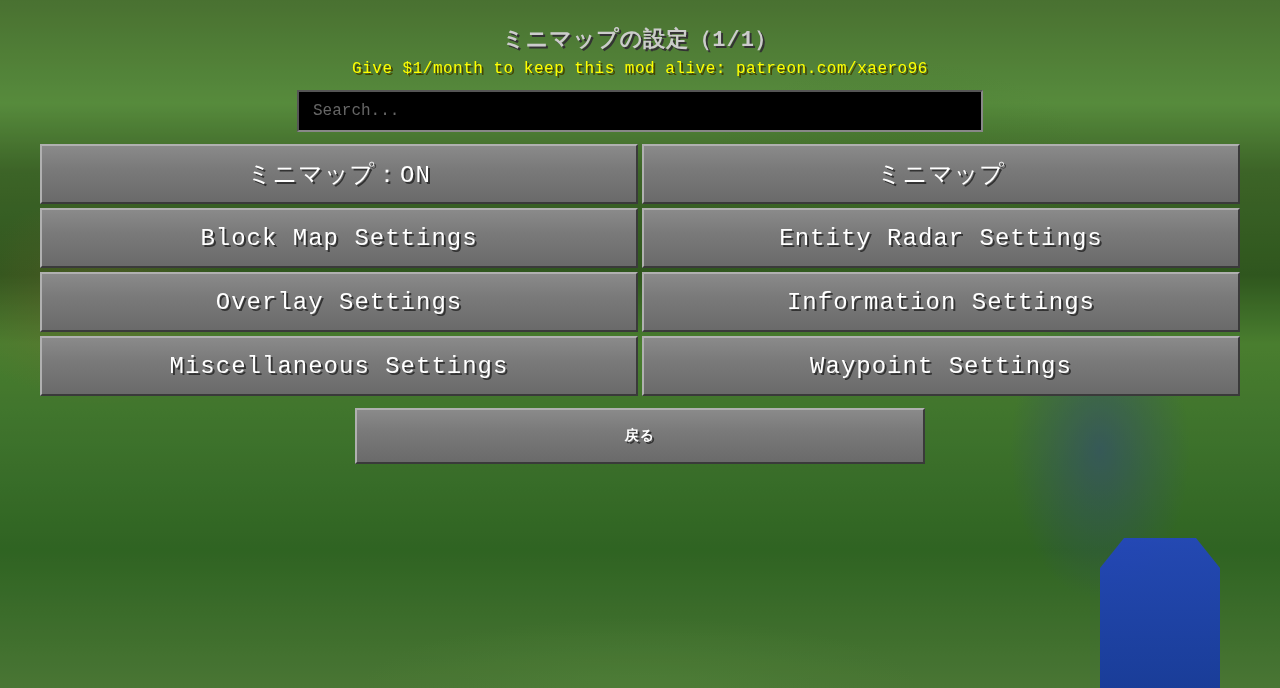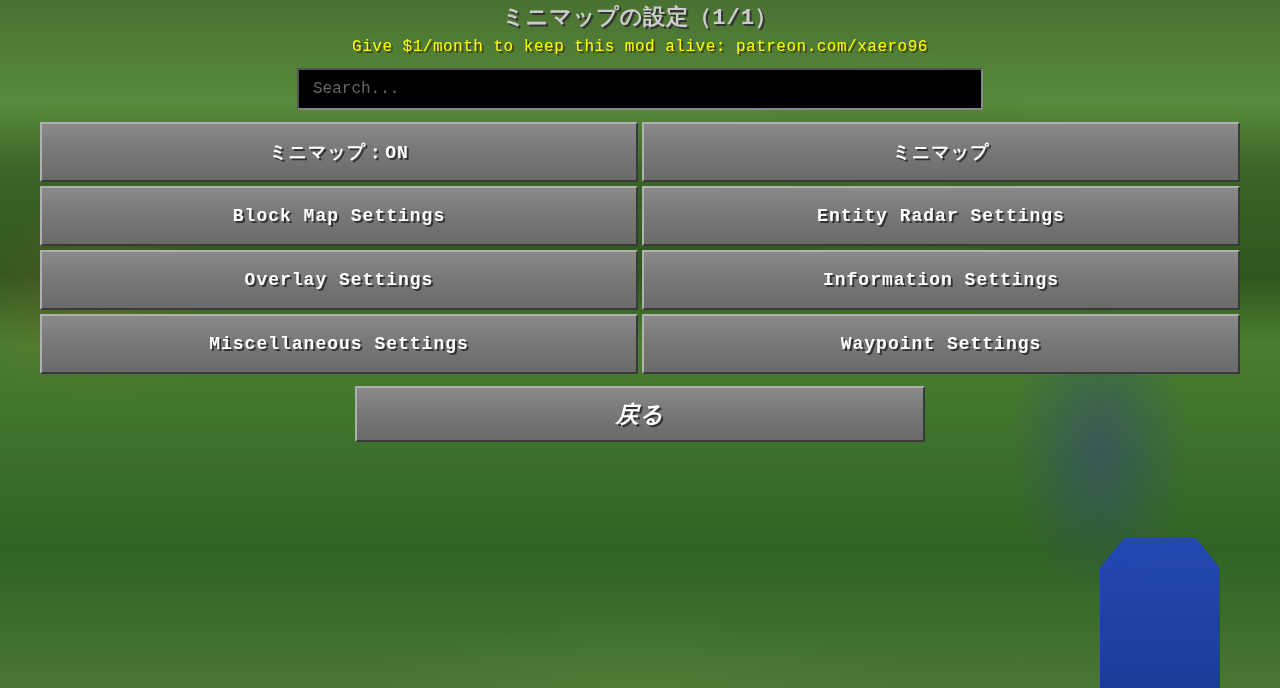--- a/index.html
+++ b/index.html
@@ -54,21 +54,21 @@
         radial-gradient(ellipse 150px 250px at 1100px 450px, rgba(60,80,160,0.5) 0%, transparent 60%),
         radial-gradient(ellipse 400px 100px at 640px 688px, rgba(100,160,70,0.5) 0%, transparent 70%);
     }
 
     .container {
       position: relative;
       z-index: 2;
       display: flex;
       flex-direction: column;
       align-items: center;
-      padding-top: 2px;
+      padding-top: 24px;
       height: 100%;
     }
 
     .title {
       font-size: 22px;
       color: #cccccc;
       text-shadow: 2px 2px 0 #333333;
       margin-bottom: 6px;
       font-family: 'Courier New', monospace;
       font-weight: bold;
@@ -122,23 +122,23 @@
       justify-content: center;
       padding: 10px 20px;
       min-height: 60px;
       background: linear-gradient(to bottom, #8a8a8a 0%, #7a7a7a 40%, #6a6a6a 100%);
       border: none;
       border-top: 2px solid #b0b0b0;
       border-left: 2px solid #b0b0b0;
       border-right: 2px solid #3a3a3a;
       border-bottom: 2px solid #3a3a3a;
       color: #ffffff;
-      font-size: 18px;
-      font-family: 'Courier New', monospace;
-      font-weight: bold;
+      font-size: 24px;
+      font-family: 'Courier New', monospace;
+      font-weight: normal;
       text-shadow: 2px 2px 0 #333333;
       cursor: pointer;
       letter-spacing: 1px;
       transition: background 0.1s;
     }
 
     .back-button-container {
       margin-top: 8px;
       width: 570px;
     }
@@ -149,27 +149,26 @@
       display: flex;
       align-items: center;
       justify-content: center;
       background: linear-gradient(to bottom, #8a8a8a 0%, #7a7a7a 40%, #6a6a6a 100%);
       border: none;
       border-top: 2px solid #b0b0b0;
       border-left: 2px solid #b0b0b0;
       border-right: 2px solid #3a3a3a;
       border-bottom: 2px solid #3a3a3a;
       color: #ffffff;
-      font-size: 23px;
+      font-size: 14px;
       font-family: 'Courier New', monospace;
       font-weight: bold;
       text-shadow: 2px 2px 0 #333333;
       cursor: pointer;
       letter-spacing: 1px;
-      font-style: italic;
     }
 
     
     .blue-shape {
       position: absolute;
       bottom: 0;
       right: 60px;
       width: 120px;
       height: 150px;
       background: linear-gradient(to bottom, #2244cc, #1133aa);

